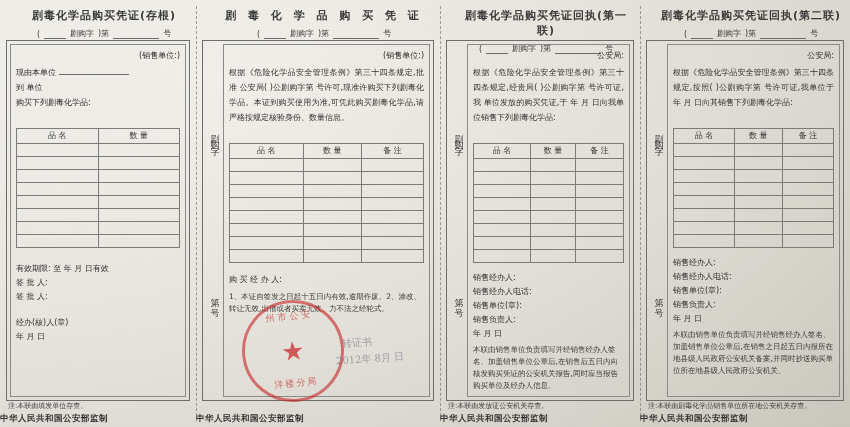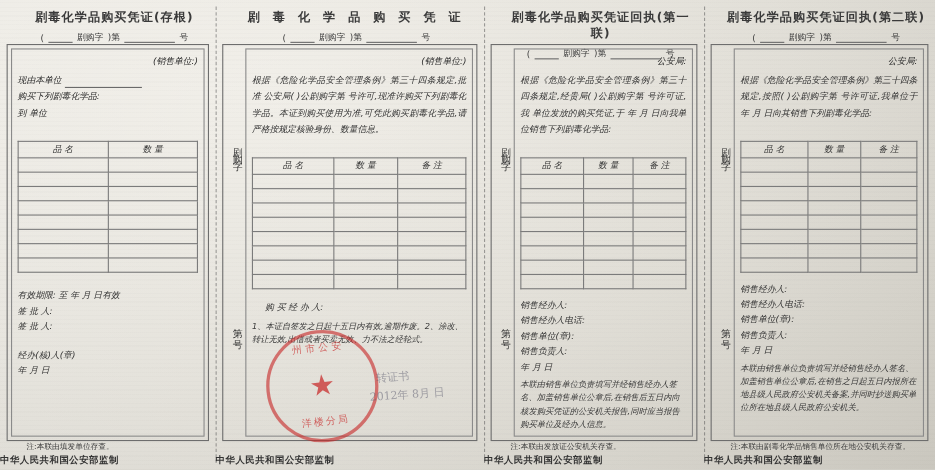--- a/index.html
+++ b/index.html
@@ -48,25 +48,25 @@
   .framebox{
     position:absolute;left:6px;right:6px;top:40px;bottom:26px;
     border:1px solid #6d6d6d;
     box-sizing:border-box;
   }
   .inner{
     position:absolute;inset:3px;
     border:1px solid #8a8a8a;
     box-sizing:border-box;
     padding:4px 5px;
-    font-size:8px;line-height:14px;font-style:italic;
+    font-size:8px;line-height:14px;
   }
   .right-unit{text-align:right;font-size:8px;margin-bottom:2px;}
   .body-text{font-size:8px;line-height:15px;text-align:justify;color:#333;}
-  .row{display:flex;align-items:flex-end;gap:3px;font-size:8px;line-height:15px;}
+  .row{display:flex;align-items:flex-start;gap:3px;font-size:8px;line-height:15px;}
   
   .vcol{
     position:absolute;left:4px;top:86px;width:14px;
     writing-mode:vertical-rl;text-orientation:upright;
     font-size:9px;letter-spacing:6px;color:#333;
   }
   .vcol2{
     position:absolute;left:4px;top:250px;width:14px;
     writing-mode:vertical-rl;text-orientation:upright;
     font-size:9px;color:#333;
@@ -75,21 +75,21 @@
     width:100%;border-collapse:collapse;margin-top:18px;
     font-size:8px;
   }
   table.goods th,table.goods td{
     border:1px solid #7b7b7b;height:12px;text-align:center;
     font-weight:normal;padding:0;color:#333;
   }
   table.goods th{height:13px;}
   .notes{font-size:7.5px;line-height:12px;color:#3a3a3a;margin-top:3px;}
   .bottom-note{
-    position:absolute;left:24px;right:6px;bottom:16px;
+    position:absolute;left:8px;right:6px;bottom:16px;
     font-size:7px;color:#3d3d3d;line-height:10px;
   }
   .footer{
     position:absolute;left:0;right:0;bottom:2px;
     font-size:8.5px;font-weight:bold;color:#333;
     letter-spacing:.5px;
   }
   .dash-caution{font-size:7.5px;line-height:12px;color:#3a3a3a;}
   .sig{font-size:8px;line-height:14px;color:#333;}
   
@@ -137,24 +137,24 @@
     </div>
 
     <div class="framebox">
       <div class="inner">
         <div class="right-unit">(销售单位:)</div>
         <div class="row">
           <span>现由本单位</span>
           <span class="ul l"></span>
         </div>
         <div class="row">
+          <span>到                              单位</span>
+        </div>
+        <div class="row">
           <span>购买下列剧毒化学品:</span>
-        </div>
-        <div class="row">
-          <span>到                              单位</span>
         </div>
 
         <table class="goods">
           <tbody>
               <tr>
             <th>品  名</th>
             <th>数  量</th>
           </tr>
           <tr>
                 <td></td>
@@ -267,21 +267,21 @@
                 <td></td>
               </tr>
           <tr>
                 <td></td>
                 <td></td>
                 <td></td>
               </tr>
         </tbody>
           </table>
 
-        <div class="sig" style="margin-top:10px;margin-left:12px;">
+        <div class="sig" style="margin-top:10px;">
           <div>购 买 经 办 人:</div>
         </div>
         <div class="dash-caution" style="margin-top:4px;">1、本证自签发之日起十五日内有效,逾期作废。2、涂改、转让无效,出借或者买卖无效、力不法之经轮式。</div>
       </div>
     </div>
 
     <div class="seal" style="left:46px;top:300px;">
       <div class="arc">州市公安</div>
       <div class="star">★</div>
       <div class="bot">洋楼分局</div>

